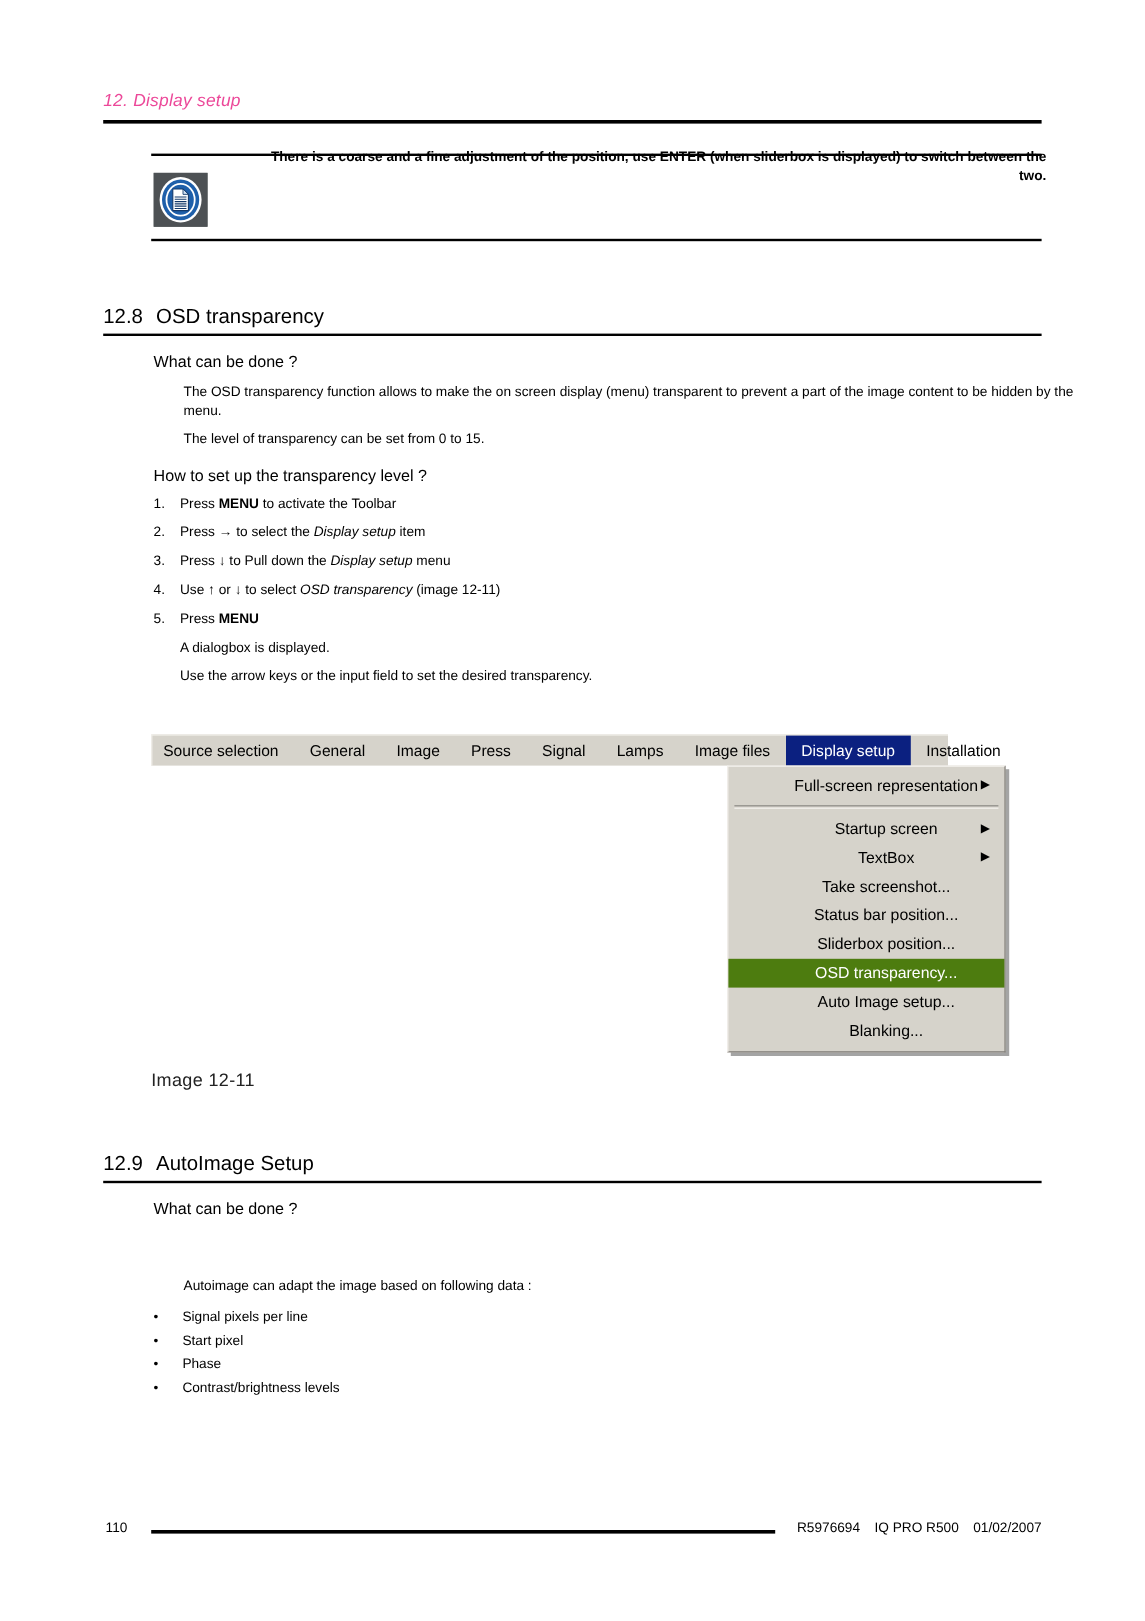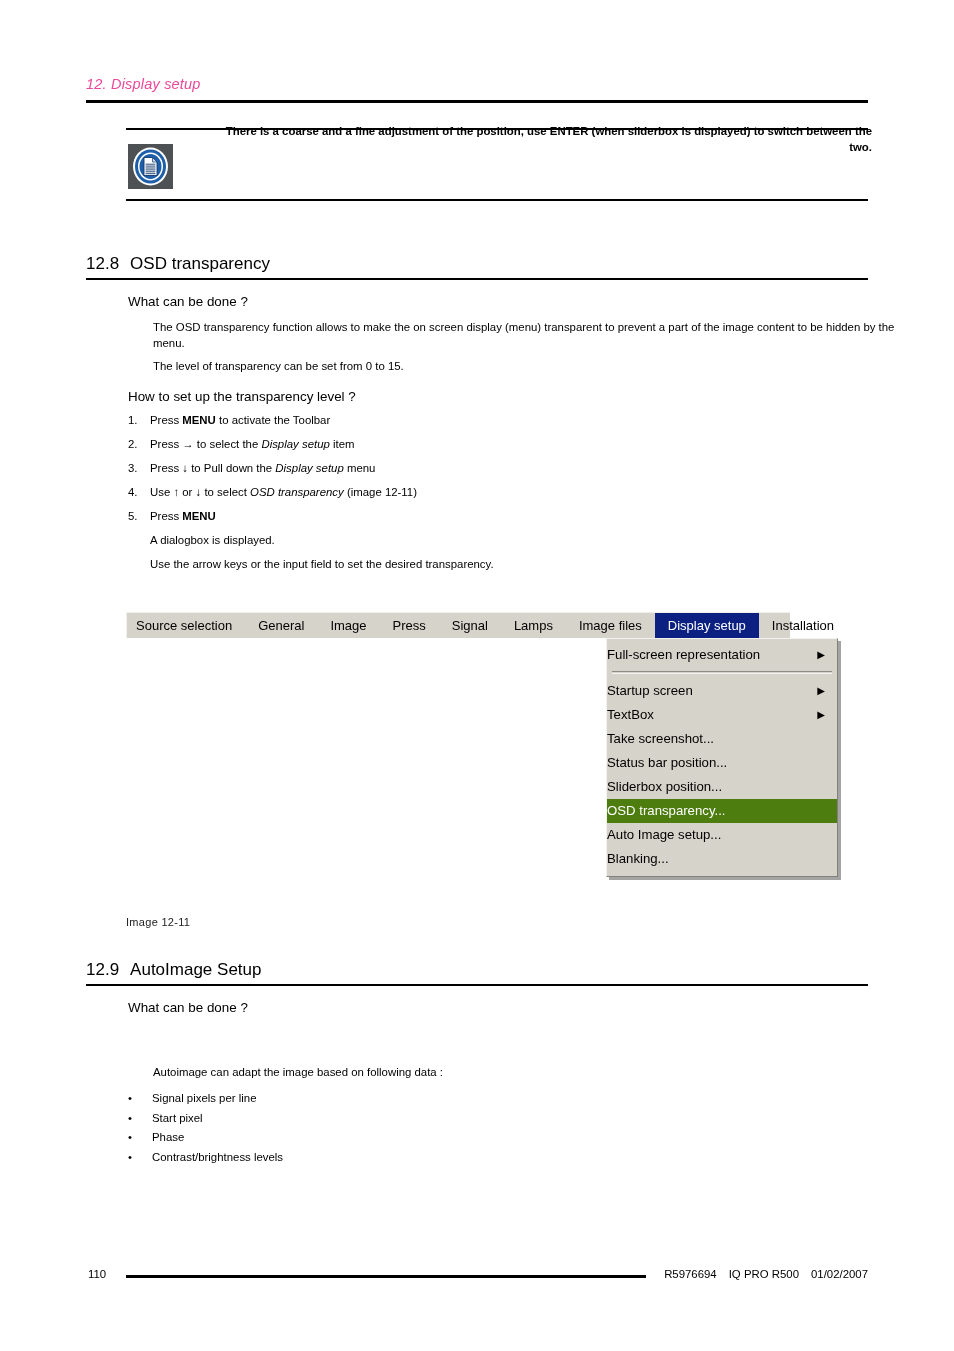--- a/index.html
+++ b/index.html
@@ -220,21 +220,23 @@
     box-sizing: border-box;
     box-shadow: 3px 3px 0 0 rgba(90,90,90,0.55);
     padding: 4px 0 5px 0;
   }
   .ditem {
     position: relative;
     height: 24px;
     line-height: 24px;
     font-size: 13.2px;
     color: #000;
+    padding-left: 33px;
     white-space: nowrap;
+    text-align: center;
   }
   .ditem.sel {
     background: #4d7c0f;
     color: #ffffff;
   }
   .ditem .arrow {
     position: absolute;
     right: 12px;
     top: 0;
     font-size: 10px;
@@ -243,22 +245,22 @@
   .dsep {
     height: 1px;
     margin: 4px 5px 5px 5px;
     border-top: 1px solid #8d8a85;
     border-bottom: 1px solid #f4f2ee;
   }
 
   .fig-caption {
     position: absolute;
     left: 126px;
-    top: 916px;
-    font-size: 11px;
+    top: 892px;
+    font-size: 15px;
     color: #222;
     letter-spacing: 0.3px;
   }
 
   
   .pagenum {
     position: absolute;
     left: 88px;
     top: 1268px;
     font-size: 11.4px;

